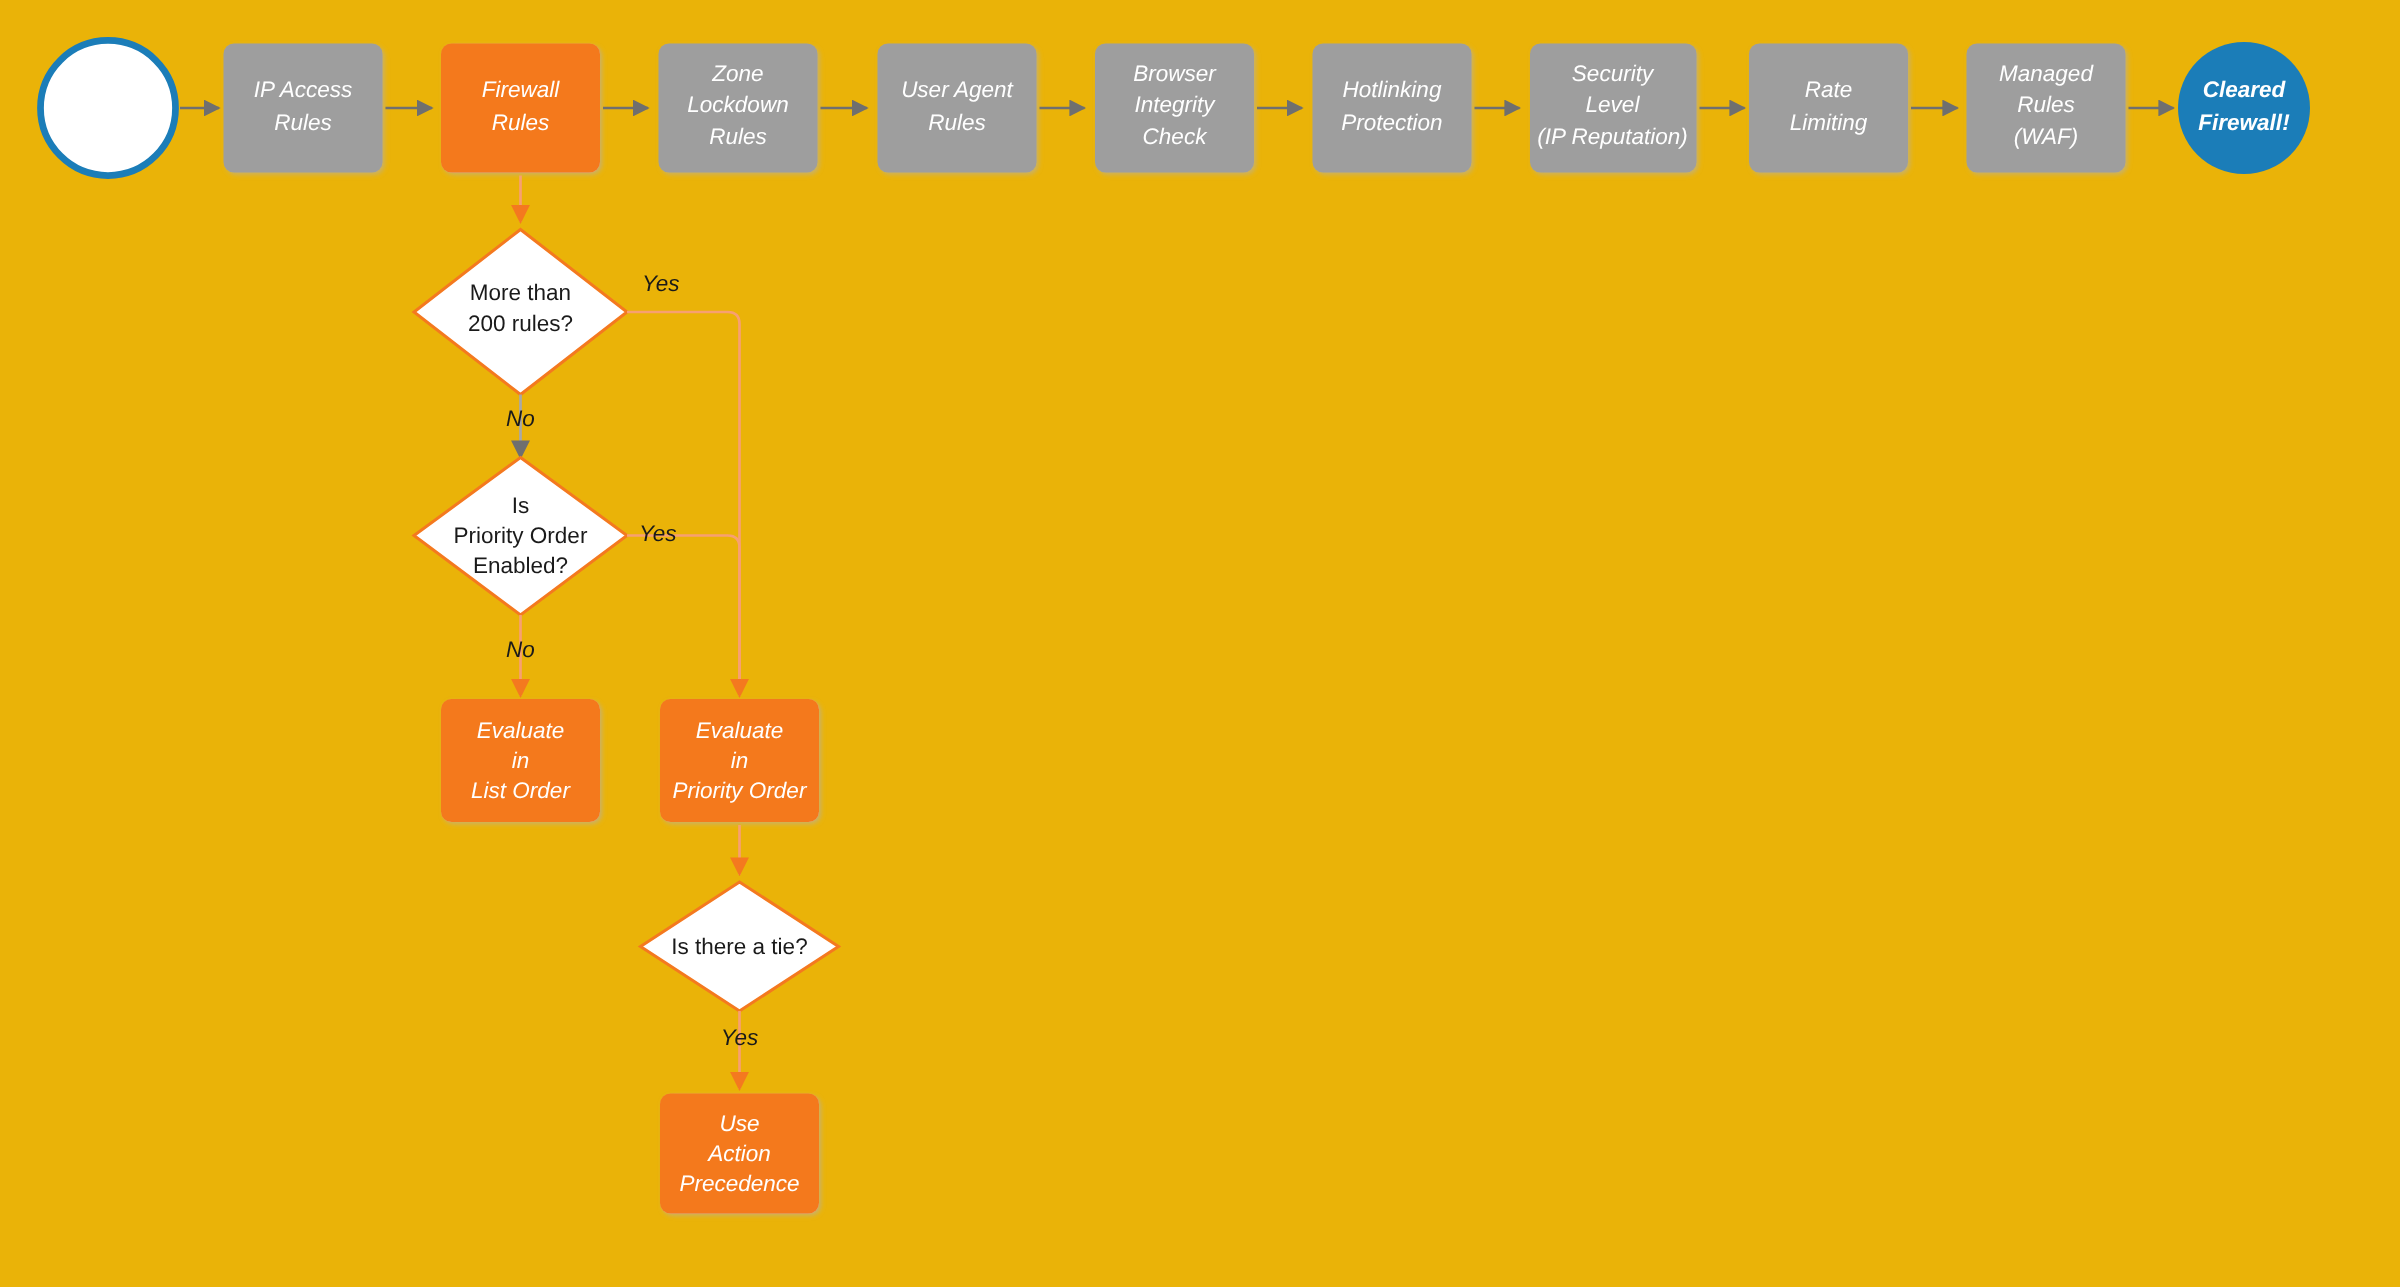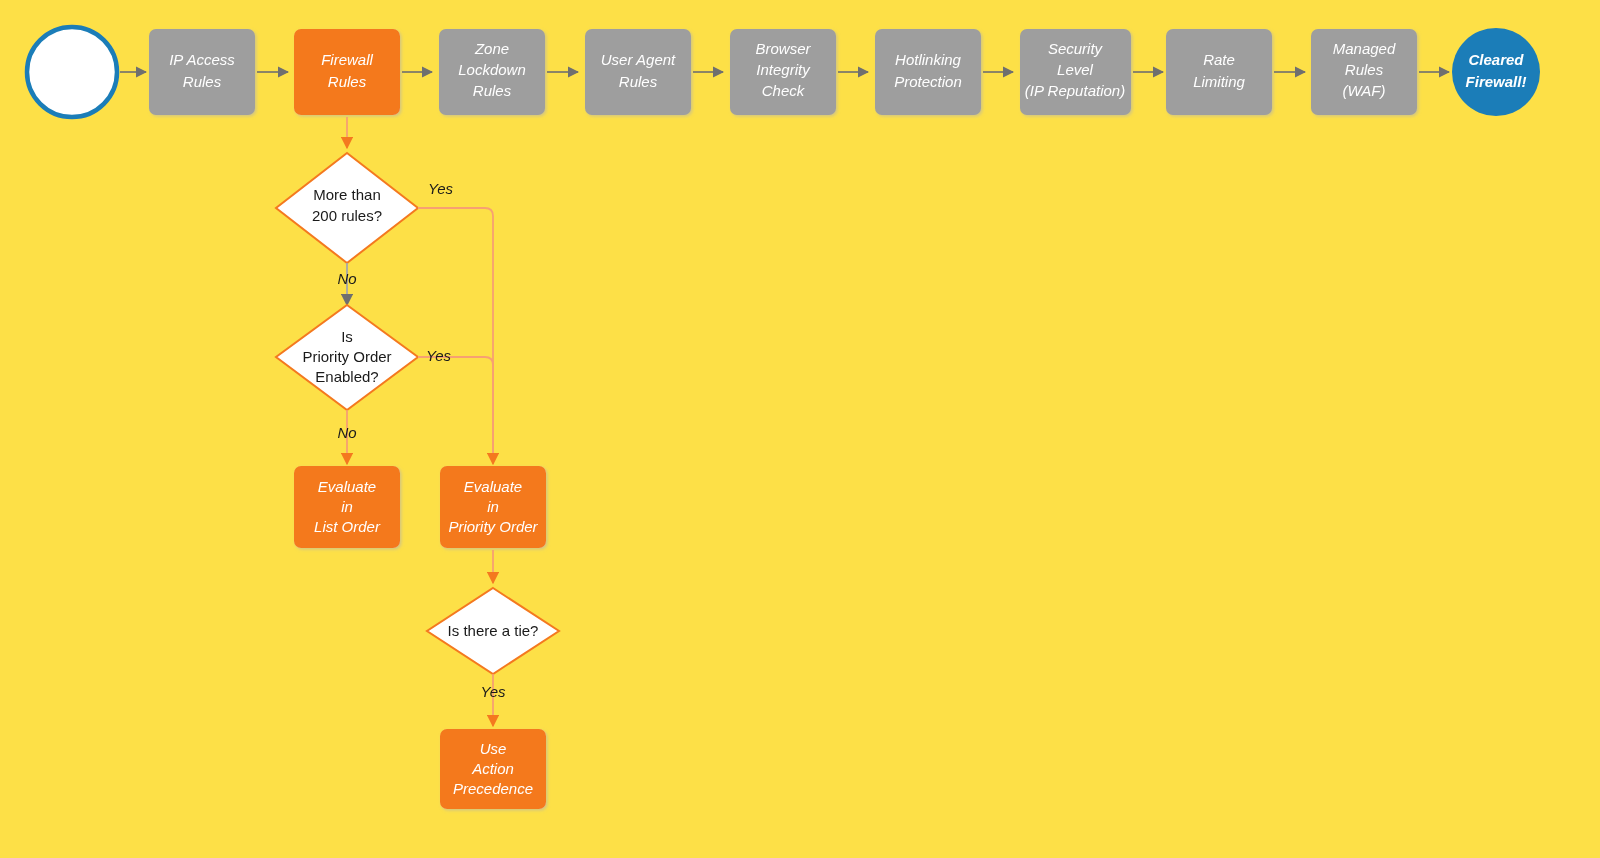--- a/index.html
+++ b/index.html
@@ -11,21 +11,21 @@
   body {
     width: 1600px;
     height: 858px;
     overflow: hidden;
     font-family: "Liberation Sans", sans-serif;
   }
   #flowchart-root {
     position: relative;
     width: 1600px;
     height: 858px;
-    background: #fde047;
+    background: #eab308;
   }
   svg#diagram {
     display: block;
     width: 1600px;
     height: 858px;
   }
   .node-rect {
     stroke: none;
   }
   .node-label {

